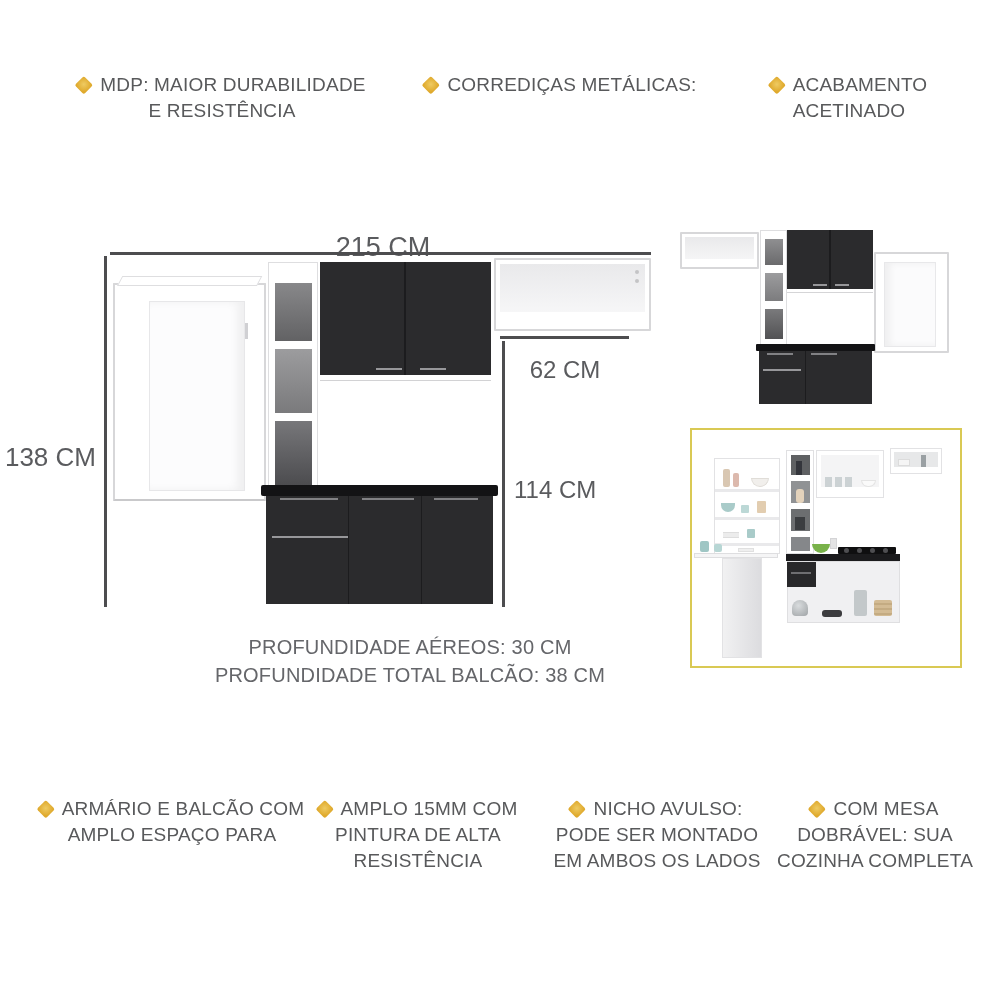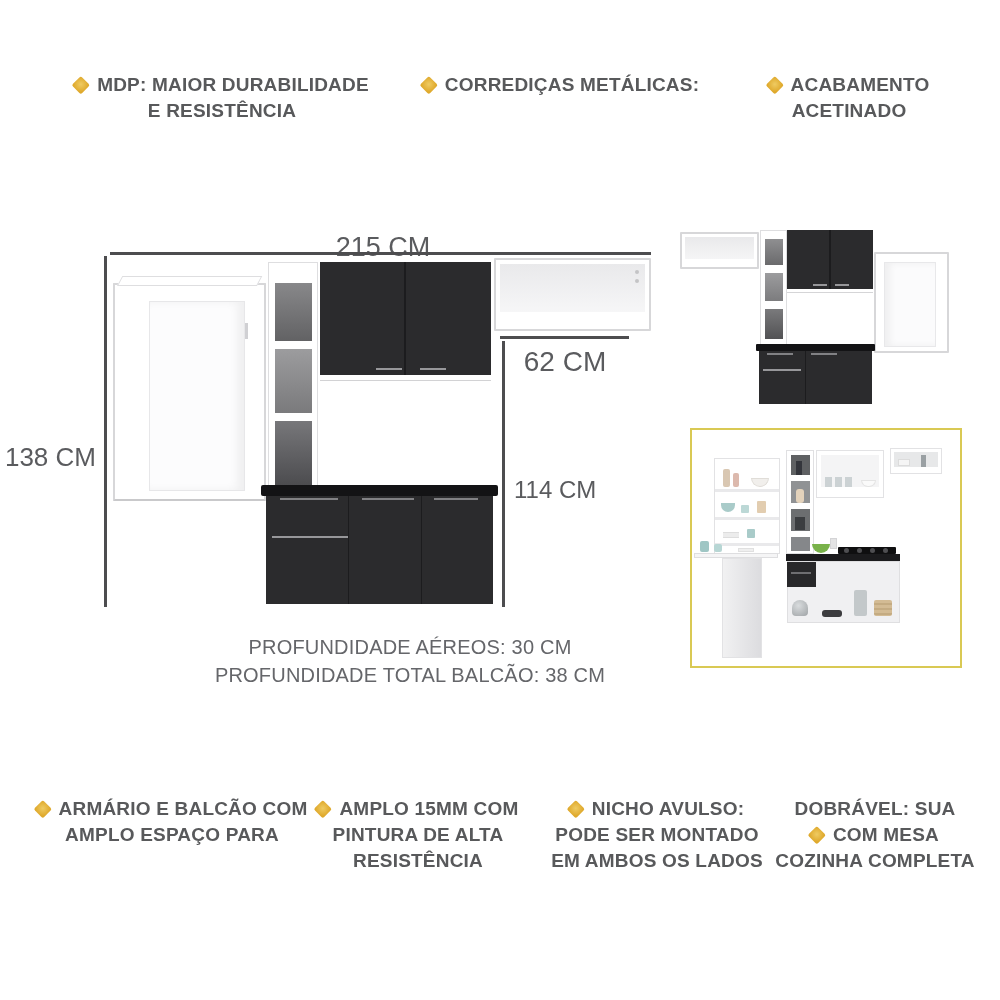--- a/index.html
+++ b/index.html
@@ -11,21 +11,21 @@
     --countertop-black:#131315;
   }
   *{margin:0;padding:0;box-sizing:border-box;}
   html,body{background:#fff;}
   body{font-family:"Liberation Sans",sans-serif;}
   .page{position:relative;width:1000px;height:1000px;background:#fff;overflow:hidden;}
   .abs{position:absolute;}
 
   
   .feature{position:absolute;text-align:center;color:var(--text-primary);
-    font-weight:700;font-size:19px;line-height:26px;letter-spacing:.2px;}
+    font-weight:400;font-size:19px;line-height:26px;letter-spacing:.2px;}
   .diamond{display:inline-block;width:13px;height:13px;margin-right:9px;
     border-radius:2px;transform:rotate(45deg) translateY(1px);
     background:radial-gradient(circle at 45% 45%,#efcb62 0%,var(--accent-diamond) 75%);}
 
   
   .dim-line{position:absolute;background:var(--dimension-line);}
   .dim-label{position:absolute;color:#5a5b5e;font-weight:400;}
 
   
   .white-box{position:absolute;background:#fff;border:2px solid #d7d7d9;border-radius:1px;}
@@ -88,21 +88,21 @@
     </div>
     <div class="abs" style="left:320px;top:155px;width:171px;height:6px;background:#fff;border-bottom:1px solid #d2d2d4;"></div>
 
     <div class="white-box" style="left:494px;top:38px;width:157px;height:73px;">
       <div class="abs" style="left:4px;top:4px;right:4px;height:48px;background:linear-gradient(180deg,#e9e9eb,#f6f6f7);"></div>
       <div class="abs" style="right:10px;top:10px;width:4px;height:4px;border-radius:50%;background:#c4c4c6;"></div>
       <div class="abs" style="right:10px;top:19px;width:4px;height:4px;border-radius:50%;background:#c4c4c6;"></div>
     </div>
 
     <div class="dim-line" style="left:500px;top:116px;width:129px;height:3px;"></div>
-    <div class="dim-label" style="left:505px;top:126px;width:120px;text-align:center;font-size:28px;">62 CM</div>
+    <div class="dim-label" style="left:505px;top:136px;width:120px;text-align:center;font-size:24px;">62 CM</div>
 
     <div class="dim-line" style="left:502px;top:121px;width:3px;height:266px;"></div>
     <div class="dim-label" style="left:514px;top:256px;font-size:24px;">114 CM</div>
 
     <div class="abs" style="left:261px;top:265px;width:237px;height:11px;background:var(--countertop-black);border-radius:2px;"></div>
     <div class="black-box" style="left:266px;top:276px;width:227px;height:108px;">
       <div class="tick" style="left:14px;top:2px;width:58px;opacity:.8;"></div>
       <div class="tick" style="left:96px;top:2px;width:52px;opacity:.8;"></div>
       <div class="tick" style="left:168px;top:2px;width:44px;opacity:.8;"></div>
       <div class="tick" style="left:6px;top:40px;width:76px;"></div>
@@ -216,19 +216,19 @@
     <div><span class="diamond"></span><span>AMPLO 15MM COM</span></div>
     <div>PINTURA DE ALTA</div>
     <div>RESISTÊNCIA</div>
   </div>
   <div class="feature" style="left:544px;top:796px;width:226px;">
     <div><span class="diamond"></span><span>NICHO AVULSO:</span></div>
     <div>PODE SER MONTADO</div>
     <div>EM AMBOS OS LADOS</div>
   </div>
   <div class="feature" style="left:764px;top:796px;width:222px;">
+    <div><span class="diamond"></span><span>COM MESA</span></div>
     <div>DOBRÁVEL: SUA</div>
-    <div><span class="diamond"></span><span>COM MESA</span></div>
     <div>COZINHA COMPLETA</div>
   </div>
 
 
 </div>
 
 </body></html>

